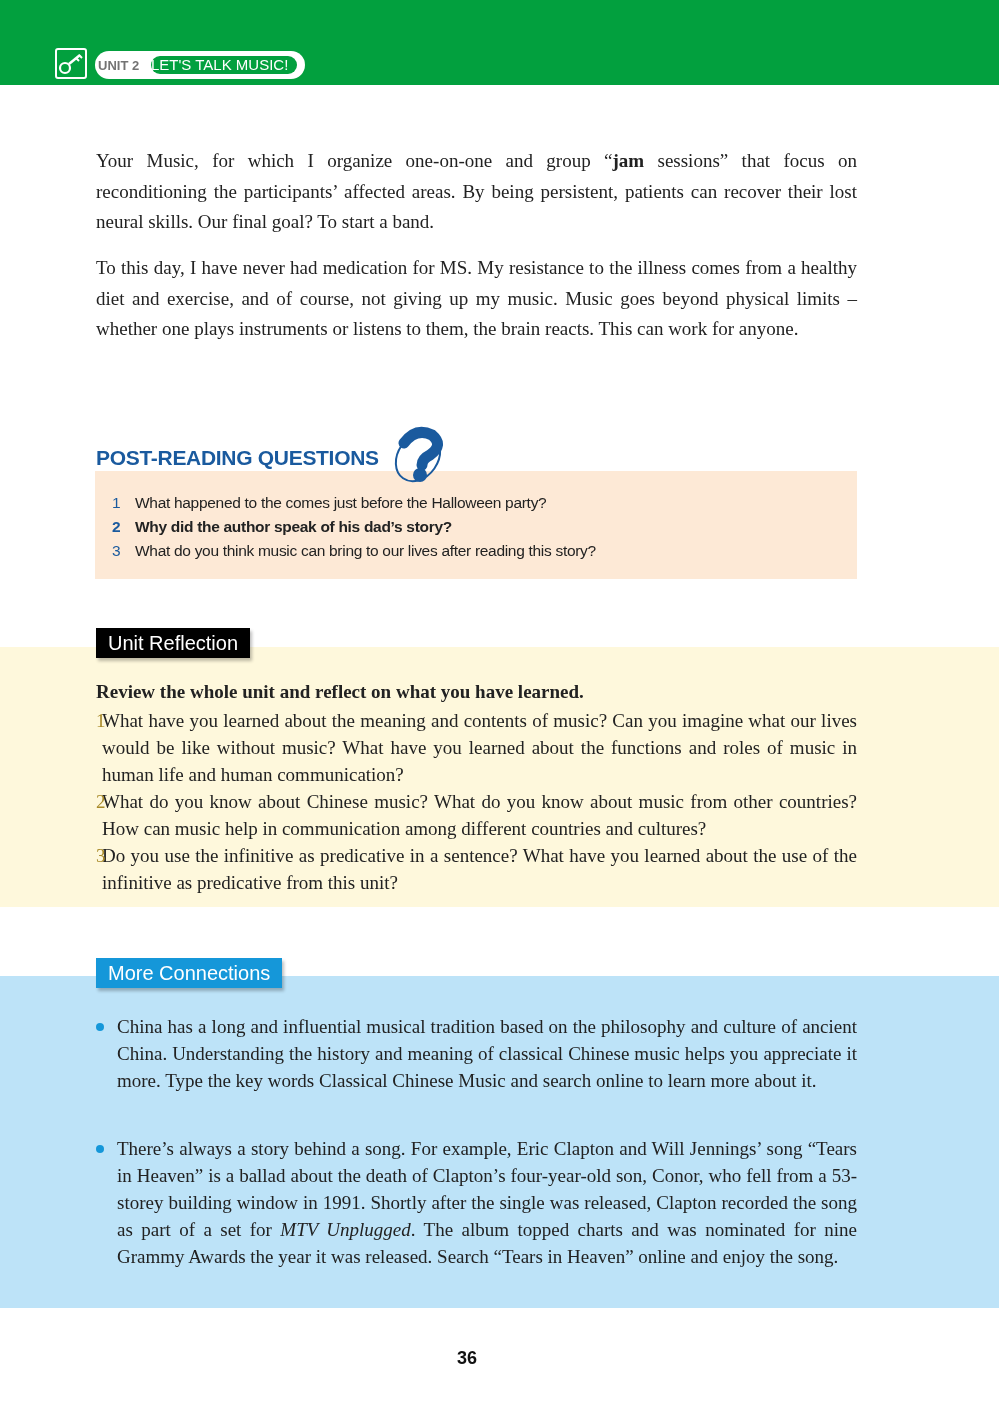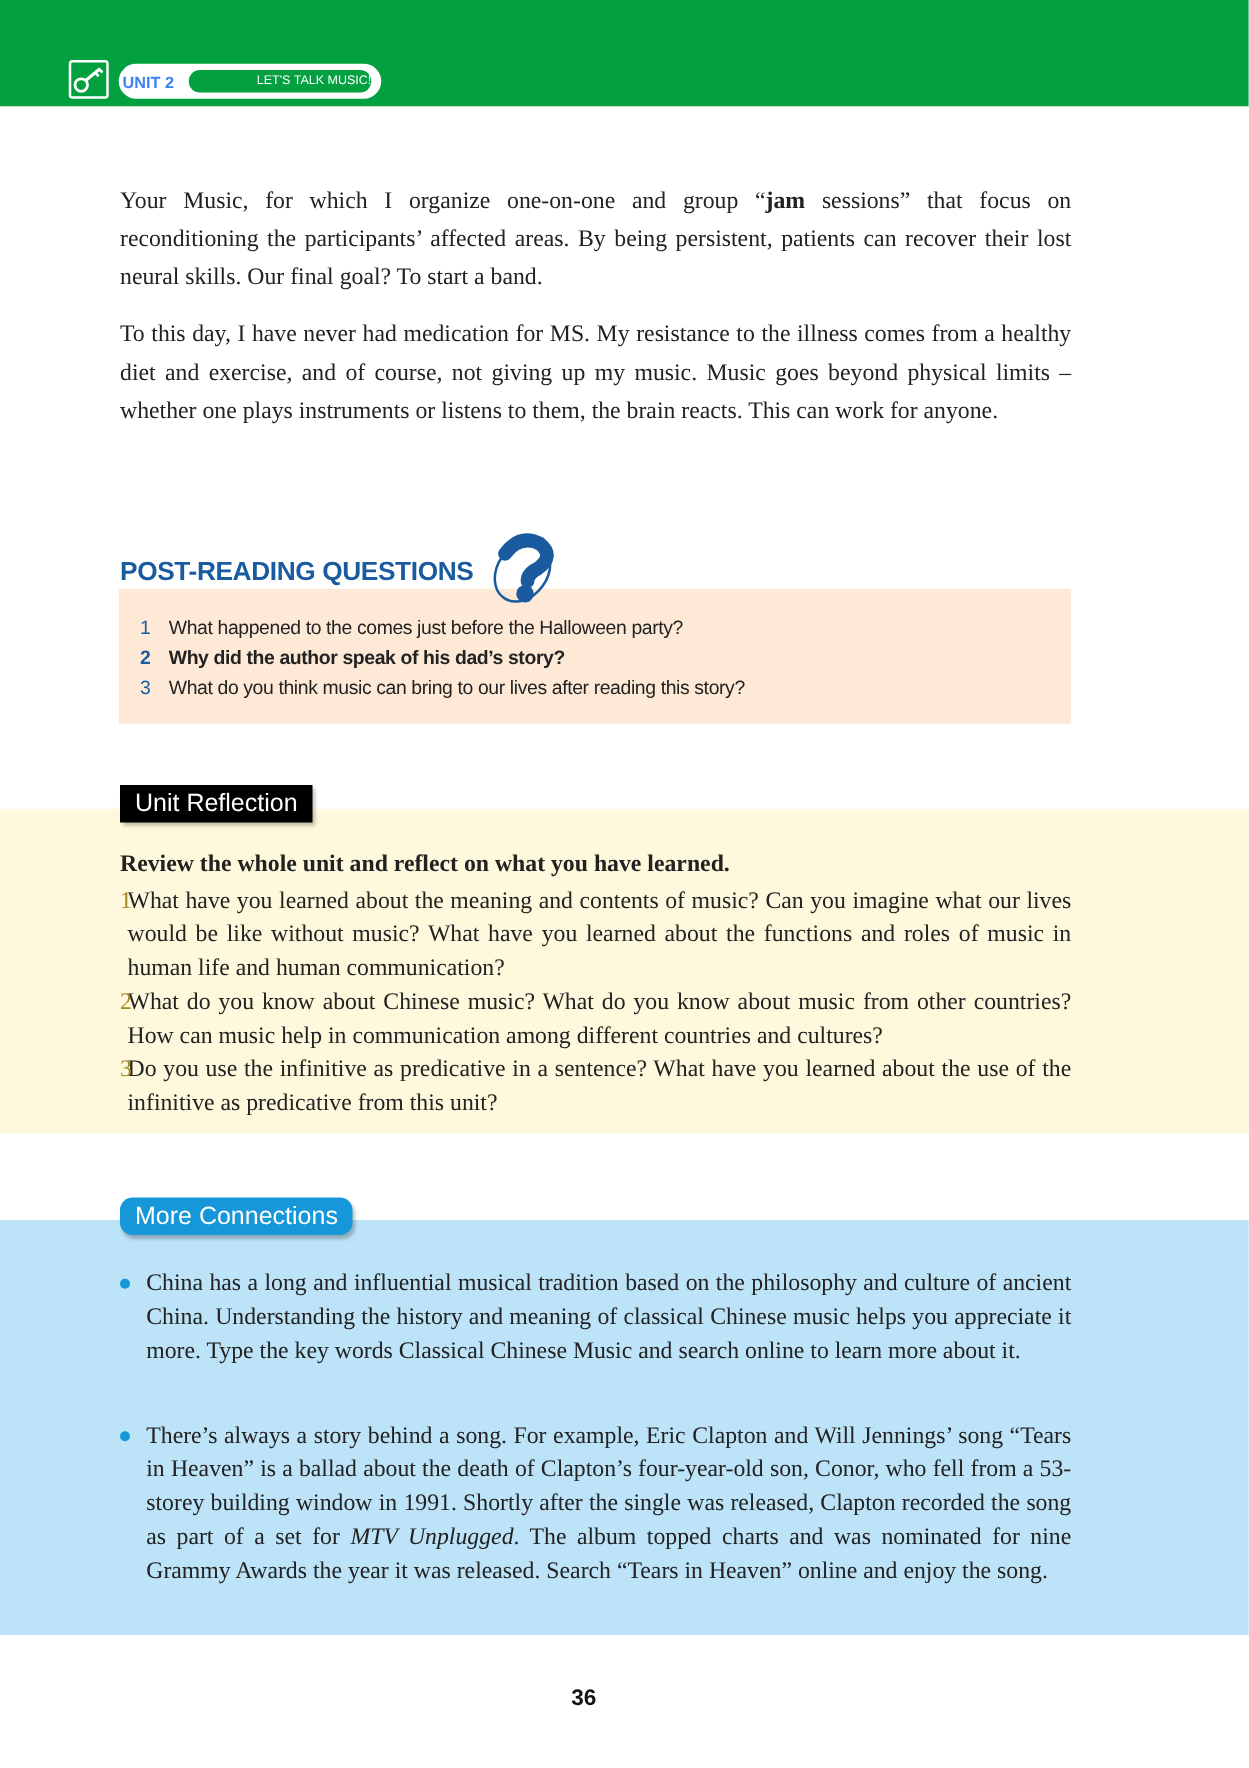--- a/index.html
+++ b/index.html
@@ -1,31 +1,31 @@
 <!DOCTYPE html>
 <html><head>
 <meta charset="utf-8">
 <style>
   html, body { margin: 0; padding: 0; }
   body { width: 999px; height: 1414px; background: #ffffff; position: relative; overflow: hidden; font-family: "Liberation Serif", serif; color: #222; }
   .topbar { position: absolute; left: 0; top: 0; width: 999px; height: 85px; background: #02a03e; }
   .key-box { position: absolute; left: 55px; top: 48px; width: 32px; height: 31px; border: 2px solid #fff; border-radius: 3px; box-sizing: border-box; }
   .unit-pill { position: absolute; left: 95px; top: 51px; width: 210px; height: 28px; background: #fff; border-radius: 14px; }
-  .unit-label { position: absolute; left: 98px; top: 58px; font-family: "Liberation Sans", sans-serif; font-weight: bold; font-size: 13px; color: #3b82f6; }
-  .unit-title-pill { position: absolute; left: 151px; top: 56px; width: 146px; height: 18px; background: #02a03e; border-radius: 9px; color: #fff; font-family: "Liberation Sans", sans-serif; font-size: 10px; text-align: right; line-height: 18px; }
+  .unit-label { position: absolute; left: 98px; top: 58px; font-family: "Liberation Sans", sans-serif; font-weight: bold; font-size: 13px; color: #737373; }
+  .unit-title-pill { position: absolute; left: 151px; top: 56px; width: 146px; height: 18px; background: #02a03e; border-radius: 9px; color: #fff; font-family: "Liberation Sans", sans-serif; font-size: 15px; text-align: left; line-height: 18px; }
   .para { position: absolute; left: 96px; width: 761px; font-size: 19px; line-height: 30.5px; text-align: justify; text-align-last: left; }
   .section-title { position: absolute; left: 96px; top: 446px; font-family: "Liberation Sans", sans-serif; font-weight: bold; font-size: 21px; color: #1a5a9e; letter-spacing: -0.3px; }
   .qmark { position: absolute; left: 388px; top: 425px; width: 60px; height: 60px; }
   .post-box { position: absolute; left: 95px; top: 471px; width: 762px; height: 108px; background: #fde9d6; }
   .pq { position: absolute; left: 112px; font-family: "Liberation Sans", sans-serif; font-size: 15.5px; color: #222; letter-spacing: -0.3px; }
   .pq .num { color: #1a5a9e; display: inline-block; width: 23px; }
   .refl-band { position: absolute; left: 0; top: 647px; width: 999px; height: 260px; background: #fef8dc; }
   .tag { position: absolute; font-family: "Liberation Sans", sans-serif; font-size: 20px; color: #fff; padding: 0 12px; height: 30px; line-height: 30px; box-shadow: 2px 3px 3px rgba(0,0,0,0.25); }
   .tag-refl { left: 96px; top: 628px; background: #000000; }
-  .tag-conn { left: 96px; top: 958px; background: #1597d9; border-radius: 10px; }
+  .tag-conn { left: 96px; top: 958px; background: #1597d9; }
   .refl-lead { position: absolute; left: 96px; top: 681px; font-weight: bold; font-size: 19px; }
   .refl-item { position: absolute; left: 96px; width: 761px; font-size: 19px; line-height: 27px; }
   .refl-item .n { position: absolute; left: 0; top: 0; color: #a88a28; }
   .refl-item .t { display: block; margin-left: 6px; text-align: justify; text-align-last: left; }
   .conn-band { position: absolute; left: 0; top: 976px; width: 999px; height: 332px; background: #bde3f8; }
   .conn-item { position: absolute; left: 96px; width: 761px; font-size: 19px; line-height: 27px; }
   .conn-item .b { position: absolute; left: 0; top: 10px; width: 8px; height: 8px; border-radius: 50%; background: #1597d9; }
   .conn-item .t { display: block; margin-left: 21px; text-align: justify; text-align-last: left; }
   .page-num { position: absolute; left: 0; width: 934px; top: 1348px; text-align: center; font-family: "Liberation Sans", sans-serif; font-weight: bold; font-size: 18px; color: #111; }
 </style>

